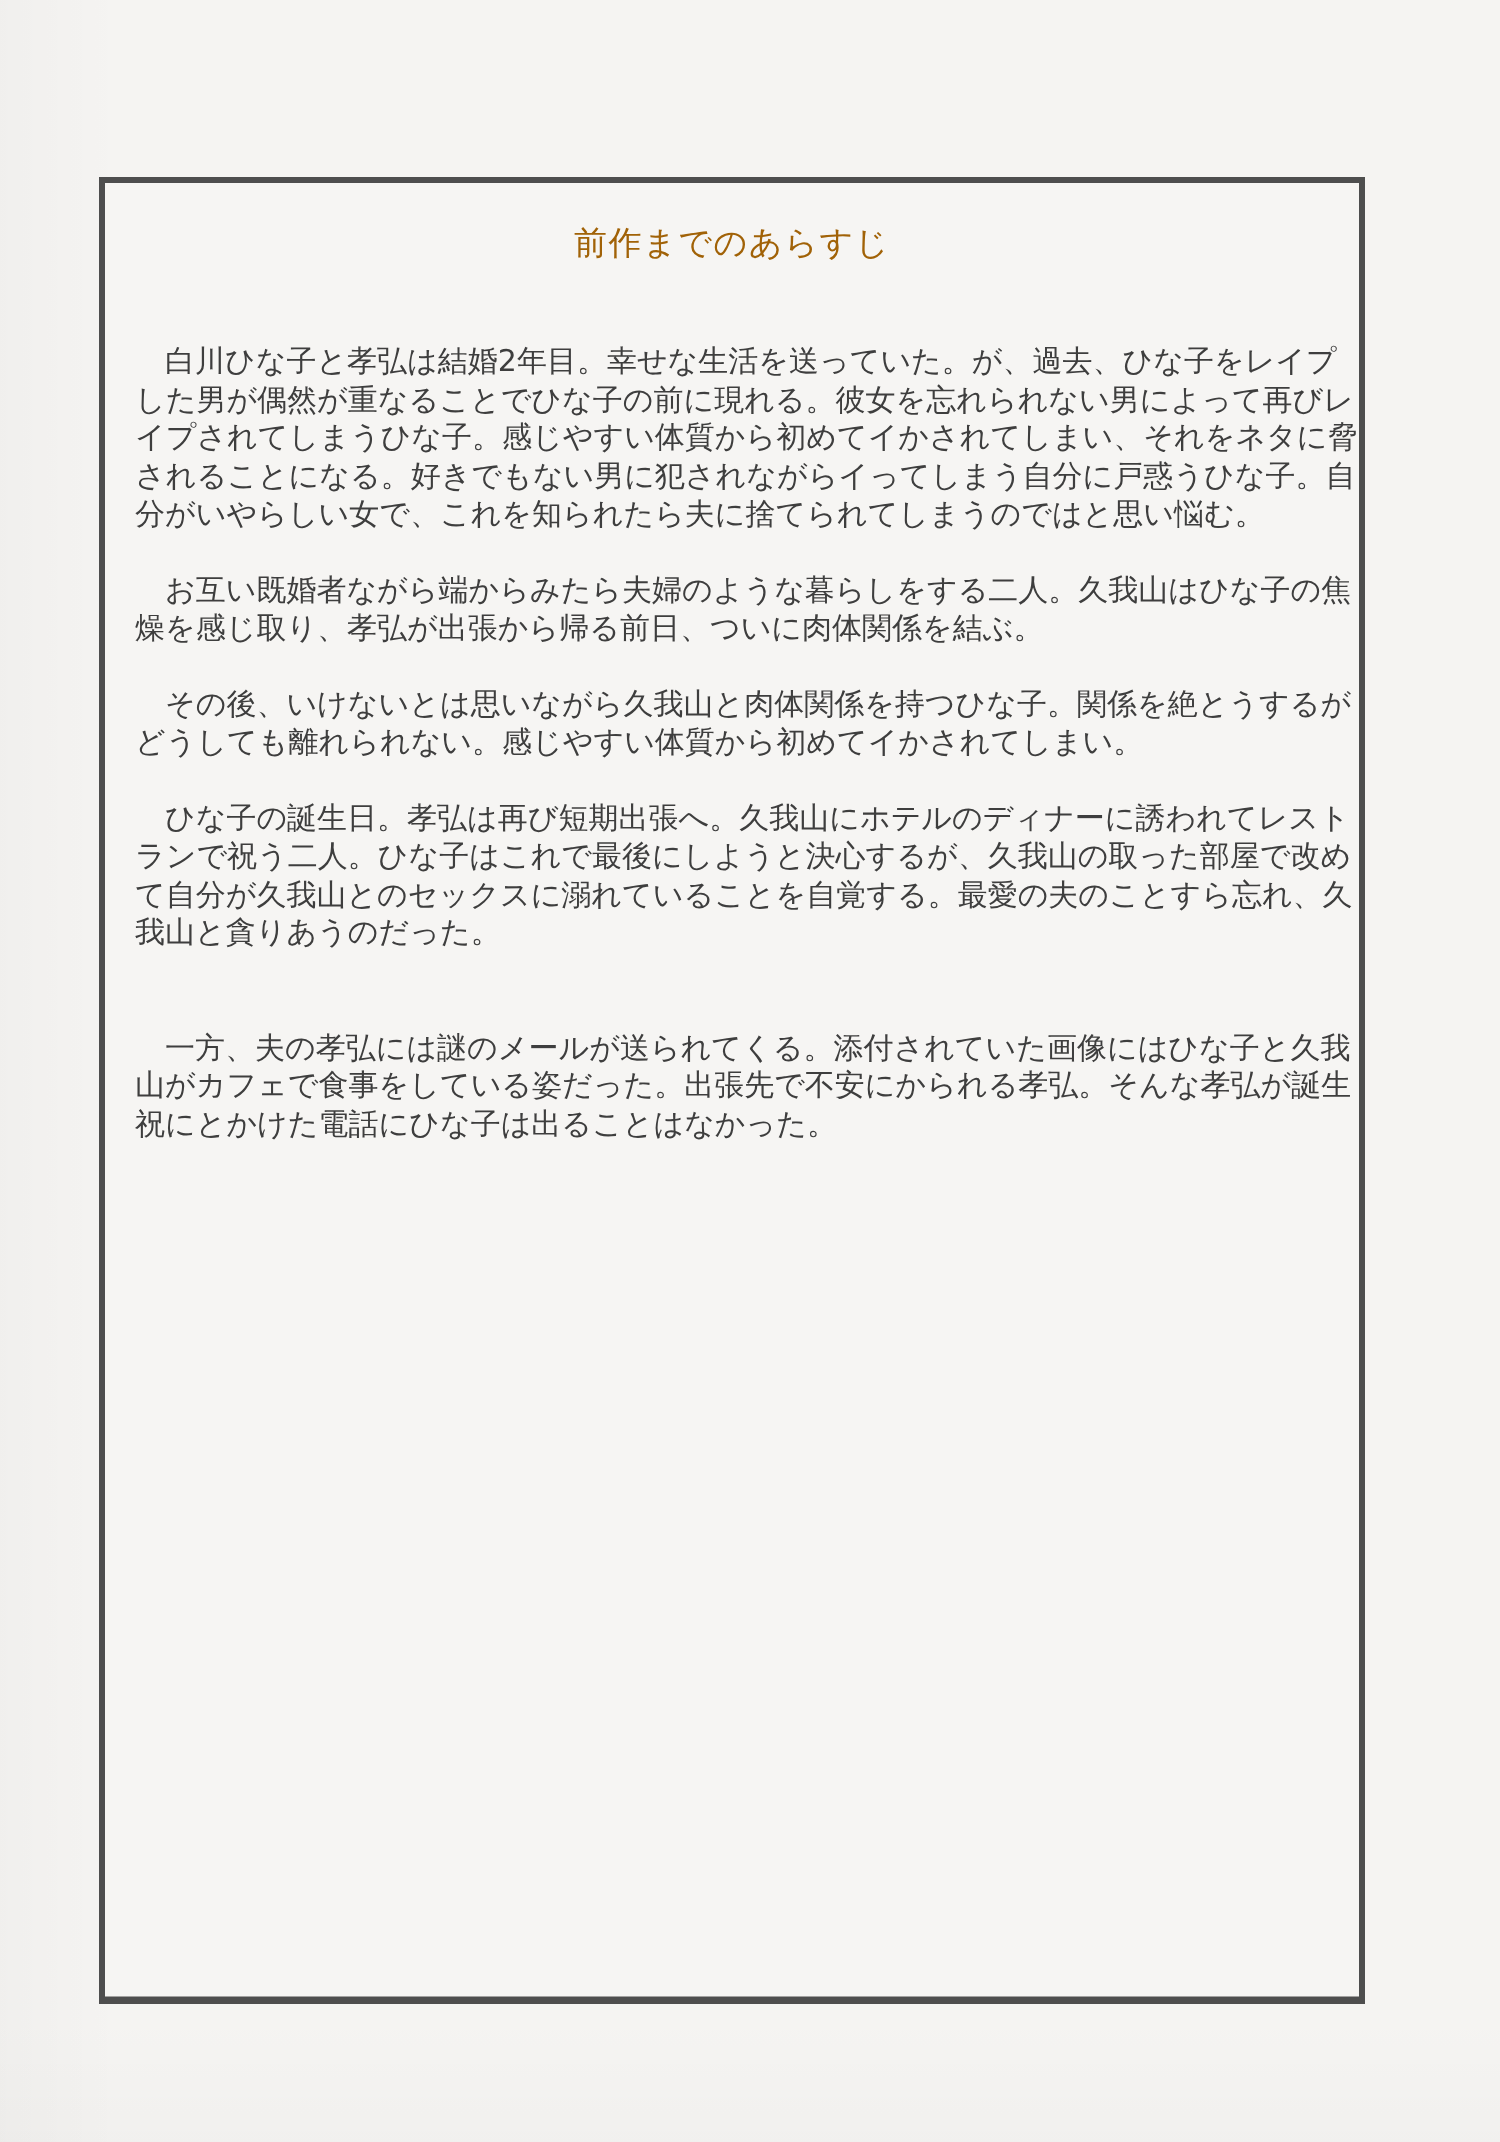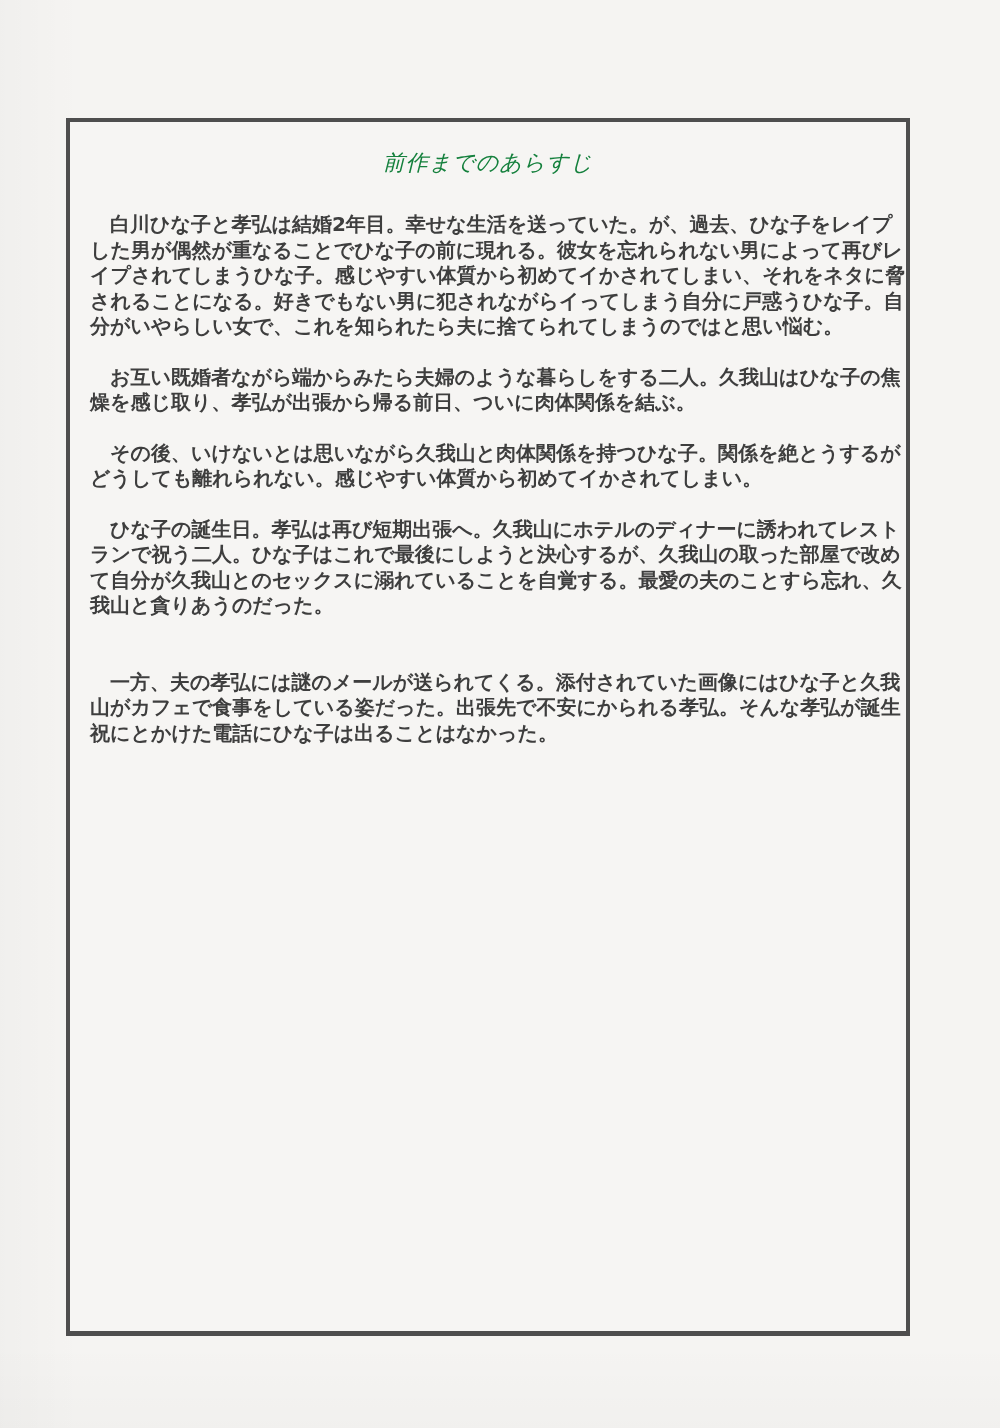--- a/index.html
+++ b/index.html
@@ -34,31 +34,30 @@
     background: #f6f5f3;
     box-sizing: content-box;
   }
   .title {
     margin-top: 26px;
     text-align: center;
     font-size: 22px;
     line-height: 30px;
     font-weight: 400;
     letter-spacing: 1px;
-    color: #15803d;
-    font-style: italic;
+    color: #a16207;
   }
   .content {
     width: 816px;
     padding-left: 20px;
-    margin-top: 34px;
+    margin-top: 50px;
     color: #3e3e3e;
     font-size: 20px;
     line-height: 25.5px;
-    font-weight: 700;
+    font-weight: 400;
     text-align: left;
   }
   .content p {
     margin: 25px 0 0 0;
     text-indent: 1em;
   }
   .content p:first-child {
     margin-top: 0;
   }
   .content p.wide-gap {

